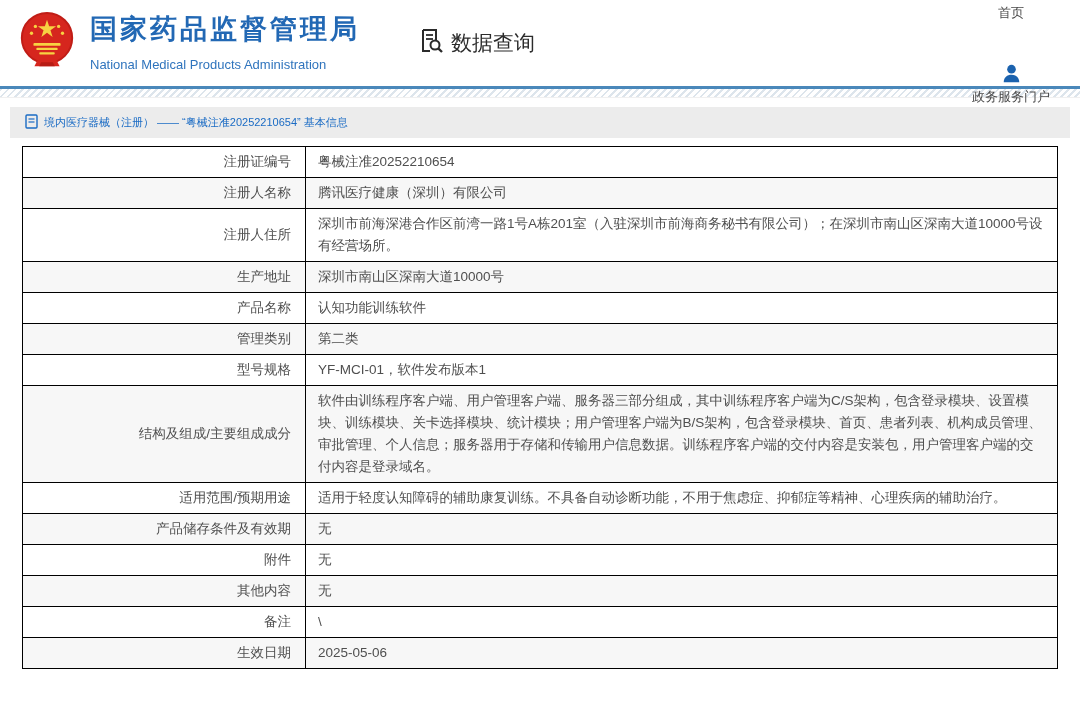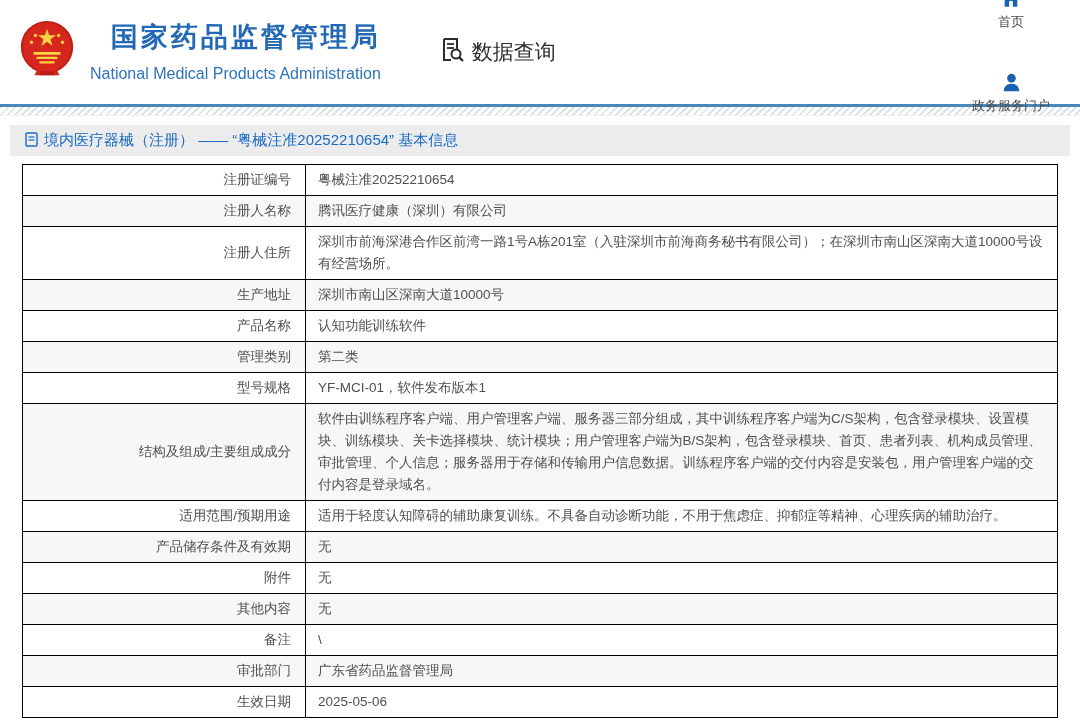--- a/index.html
+++ b/index.html
@@ -6,34 +6,33 @@
   html,body { margin:0; padding:0; }
   body {
     width:1080px; height:720px; overflow:hidden;
     background:#ffffff;
     font-family:"Liberation Sans","DejaVu Sans",sans-serif;
     color:#4d4d4d;
   }
 
   
   .header {
-    height:104px;
+    height:86px;
     display:flex; align-items:center;
     padding:0 30px 0 16px;
     background:#ffffff;
-    text-align:right;
   }
   .emblem { width:62px; height:62px; flex:0 0 auto; }
   .brand { margin-left:12px; }
   .brand-title {
     color:#2268b4; font-size:27px; font-weight:bold; letter-spacing:3px;
     line-height:30px; white-space:nowrap;
   }
   .brand-sub {
-    color:#2f74bd; font-size:16px; margin-top:13px; white-space:nowrap;
+    color:#2f74bd; font-size:13px; margin-top:13px; white-space:nowrap;
   }
   .section-title {
     display:flex; align-items:center; gap:6px;
     margin-left:58px; font-size:21px; color:#2b2b2b; font-weight:500;
     white-space:nowrap;
   }
   .top-nav { margin-left:auto; display:flex; gap:42px;flex-direction:column; }
   .nav-item {
     display:flex; flex-direction:column; align-items:center; gap:5px;
     font-size:13px; color:#4a4a4a; cursor:pointer; white-space:nowrap;
@@ -48,21 +47,21 @@
     border-bottom:1px solid #f0f0f0;
   }
 
   
   .breadcrumb {
     margin:9px 10px 8px 10px;
     background:#ececec;
     height:31px;
     display:flex; align-items:center; gap:6px;
     padding:0 15px;
-    font-size:15px; color:#1a6bc4;
+    font-size:11px; color:#1a6bc4;
   }
   .breadcrumb svg { flex:0 0 auto; }
 
   
   .table-wrap { margin:0 22px; }
   table.info {
     width:100%;
     border-collapse:collapse;
     table-layout:fixed;
     font-size:13.5px;
@@ -212,22 +211,18 @@
         </tr>
         <tr>
           <th>其他内容</th>
           <td>无</td>
         </tr>
         <tr>
           <th>备注</th>
           <td>\</td>
         </tr>
         <tr>
-          <th>审批部门</th>
-          <td>广东省药品监督管理局</td>
-        </tr>
-        <tr>
           <th>生效日期</th>
           <td>2025-05-06</td>
         </tr>
       </tbody>
   </table>
 </div>
 
 </body></html>

